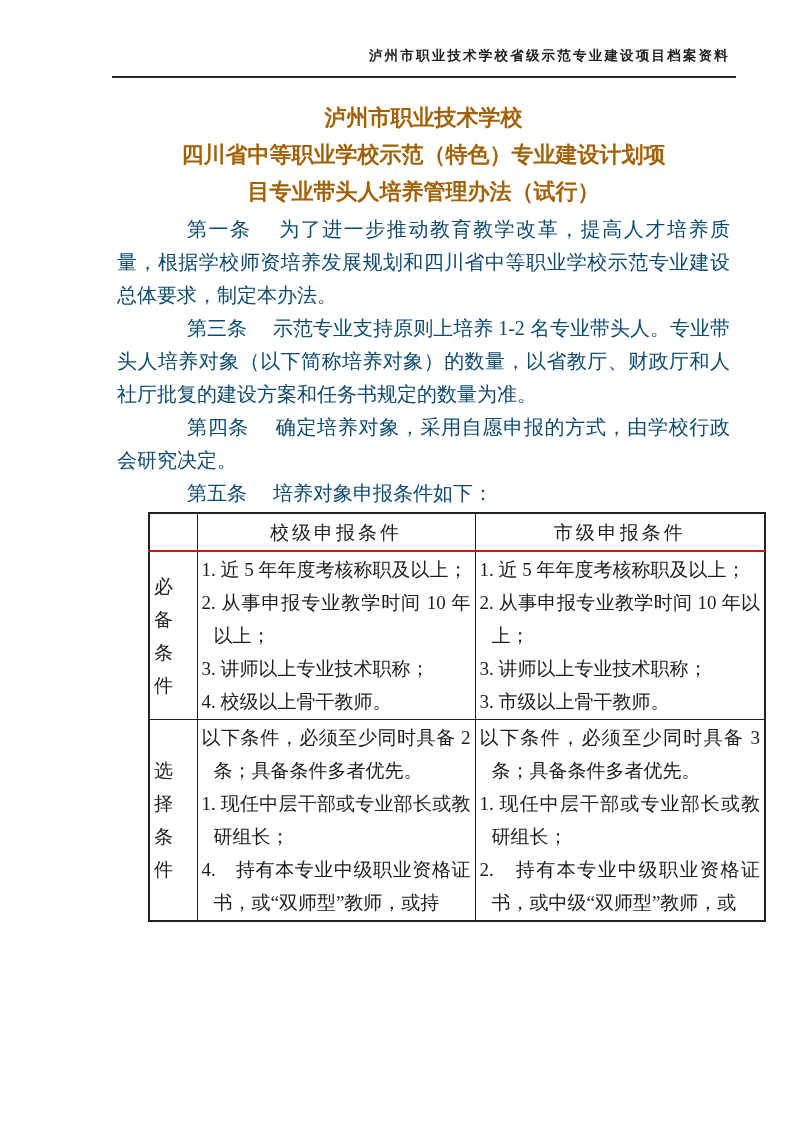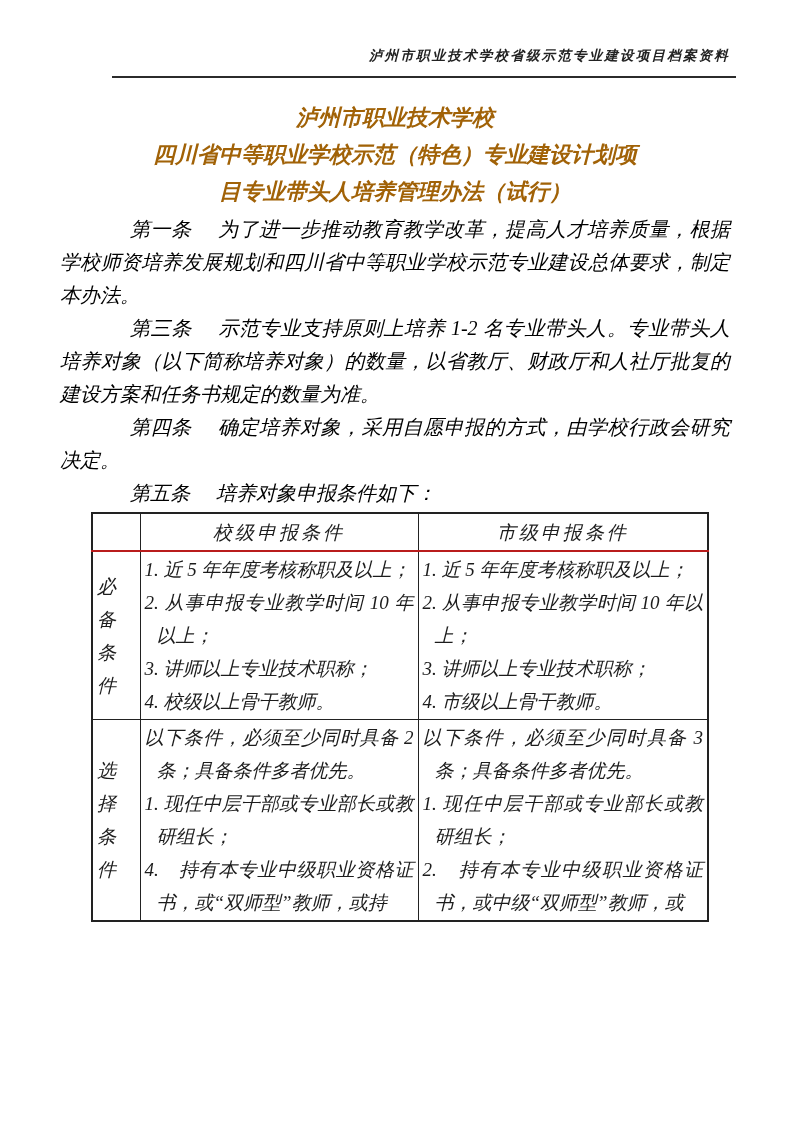--- a/index.html
+++ b/index.html
@@ -5,22 +5,21 @@
   html, body { margin: 0; padding: 0; background: #ffffff; }
   .page {
     position: relative;
     width: 793px;
     height: 942px;
     background: #ffffff;
     color: #1a1a1a;
     font-family: "Liberation Serif", "DejaVu Serif", serif;
     overflow: hidden;
     box-sizing: border-box;
-    padding: 0 63px 0 60px;
-    font-style: italic;
+    padding: 0 63px 0 117px;
   }
   
   .doc-header {
     padding-top: 47px;
     text-align: right;
     font-size: 13.5px;
     font-weight: bold;
     letter-spacing: 2.2px;
     color: #222;
     line-height: 18px;
@@ -45,21 +44,21 @@
     color: #a16207;
   }
   .title-line { display: block; }
   
   .doc-body {
     margin-top: 3px;
     font-size: 20px;
     line-height: 33px;
     text-align: justify;
     text-justify: inter-ideograph;
-    color: #000000;
+    color: #0c4a6e;
   }
   .article { margin: 0; text-indent: 70px; }
   .label-gap { display: inline-block; width: 26px; }
   
   .cond-table {
     border-collapse: collapse;
     table-layout: fixed;
     margin-left: 31px;
     margin-top: 2px;
     width: 616px;
@@ -138,21 +137,21 @@
         <td class="cond-cell">
           <div class="cell-item">1. 近 5 年年度考核称职及以上；</div>
           <div class="cell-item">2. 从事申报专业教学时间 10 年以上；</div>
           <div class="cell-item">3. 讲师以上专业技术职称；</div>
           <div class="cell-item">4. 校级以上骨干教师。</div>
         </td>
         <td class="cond-cell">
           <div class="cell-item">1. 近 5 年年度考核称职及以上；</div>
           <div class="cell-item">2. 从事申报专业教学时间 10 年以上；</div>
           <div class="cell-item">3. 讲师以上专业技术职称；</div>
-          <div class="cell-item">4. 市级以上骨干教师。</div>
+          <div class="cell-item">3. 市级以上骨干教师。</div>
         </td>
       </tr>
       <tr>
         <th class="row-header">选择条件</th>
         <td class="cond-cell">
           <div class="cell-item">以下条件，必须至少同时具备 2 条；具备条件多者优先。</div>
           <div class="cell-item">1. 现任中层干部或专业部长或教研组长；</div>
           <div class="cell-item">4.　持有本专业中级职业资格证书，或“双师型”教师，或持</div>
         </td>
         <td class="cond-cell">

